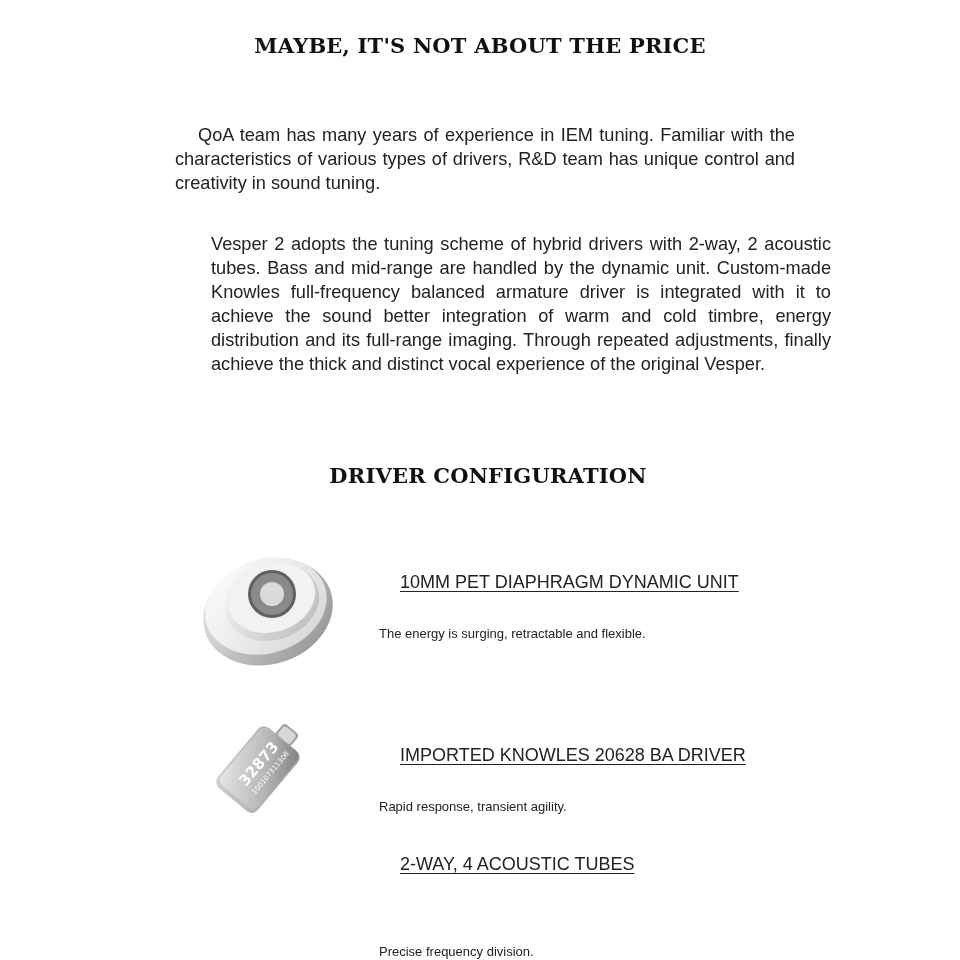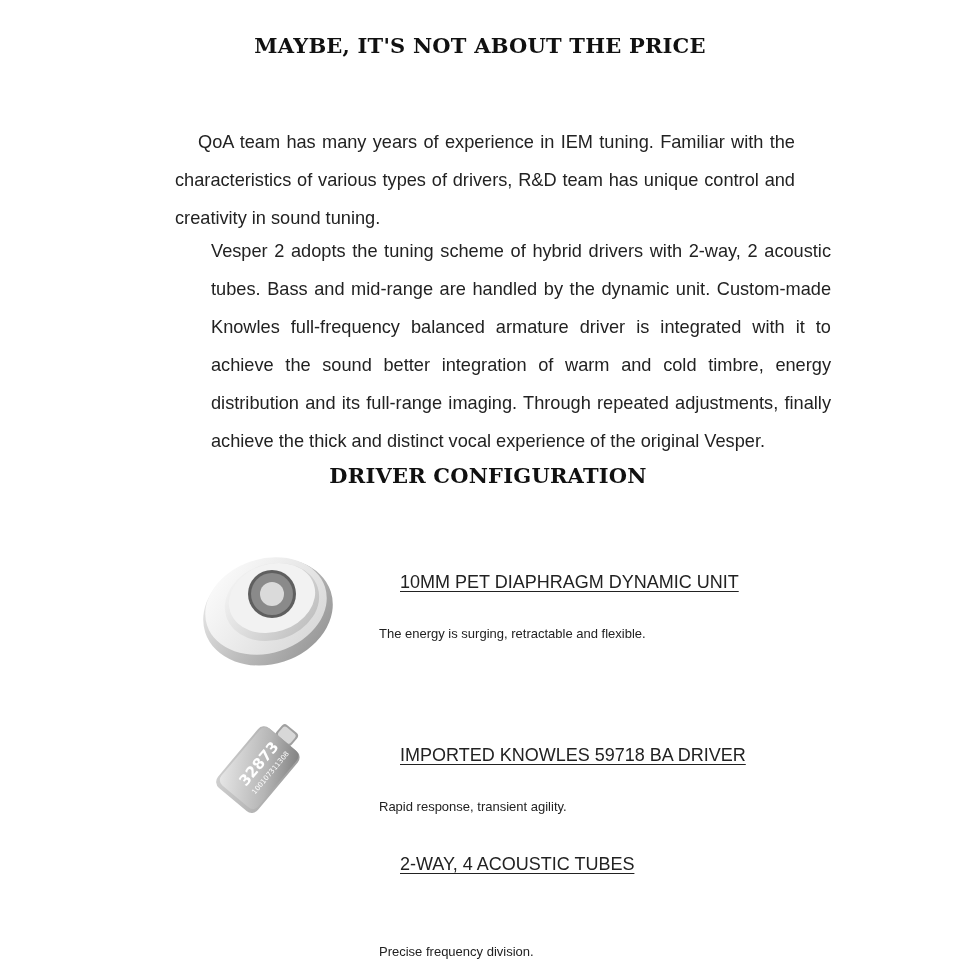--- a/index.html
+++ b/index.html
@@ -7,21 +7,21 @@
     .title {
       position: absolute; left: 0; width: 960px; text-align: center;
       font-family: "DejaVu Serif", "Liberation Serif", serif;
       font-weight: bold; font-size: 21px; letter-spacing: 0.2px; color: #111;
     }
     #t1 { top: 33px; }
     #t2 { top: 455px; }
     .para {
       position: absolute; left: 175px; width: 620px;
       font-family: "Liberation Sans", sans-serif;
-      font-size: 18.2px; line-height: 38px; color: #222;
+      font-size: 18.2px; line-height: 24px; color: #222;
       text-align: justify; margin: 0;
     }
     #p1 { top: 123px; text-indent: 23px; }
     #p2 { top: 232px; margin-left: 36px; }
     .feat-h {
       position: absolute; left: 379px;
       font-family: "Liberation Sans", sans-serif;
       font-size: 18px; color: #222; text-decoration: underline;
       text-underline-offset: 3px; text-decoration-thickness: 1px;
       white-space: nowrap;
@@ -91,17 +91,17 @@
       <rect x="26" y="30" width="74" height="48" rx="7" fill="url(#bag)"></rect>
       <text x="40" y="56" font-family="DejaVu Sans, sans-serif" font-size="15" font-weight="bold" fill="#ffffff">32873</text>
       <text x="40" y="68" font-family="DejaVu Sans, sans-serif" font-size="7" fill="#ffffff">100107311308</text>
     </g>
   </svg>
 </div>
 
 <div class="feat-h" style="top:572px;">10MM PET DIAPHRAGM DYNAMIC UNIT</div>
 <div class="feat-d" style="top:626px;">The energy is surging, retractable and flexible.</div>
 
-<div class="feat-h" style="top:745px;">IMPORTED KNOWLES 59718 BA DRIVER</div>
+<div class="feat-h" style="top:745px;">IMPORTED KNOWLES 20628 BA DRIVER</div>
 <div class="feat-d" style="top:799px;">Rapid response, transient agility.</div>
 
 <div class="feat-h" style="top:854px;">2-WAY, 4 ACOUSTIC TUBES</div>
 <div class="feat-d" style="top:944px;">Precise frequency division.</div>
 
 </body></html>

